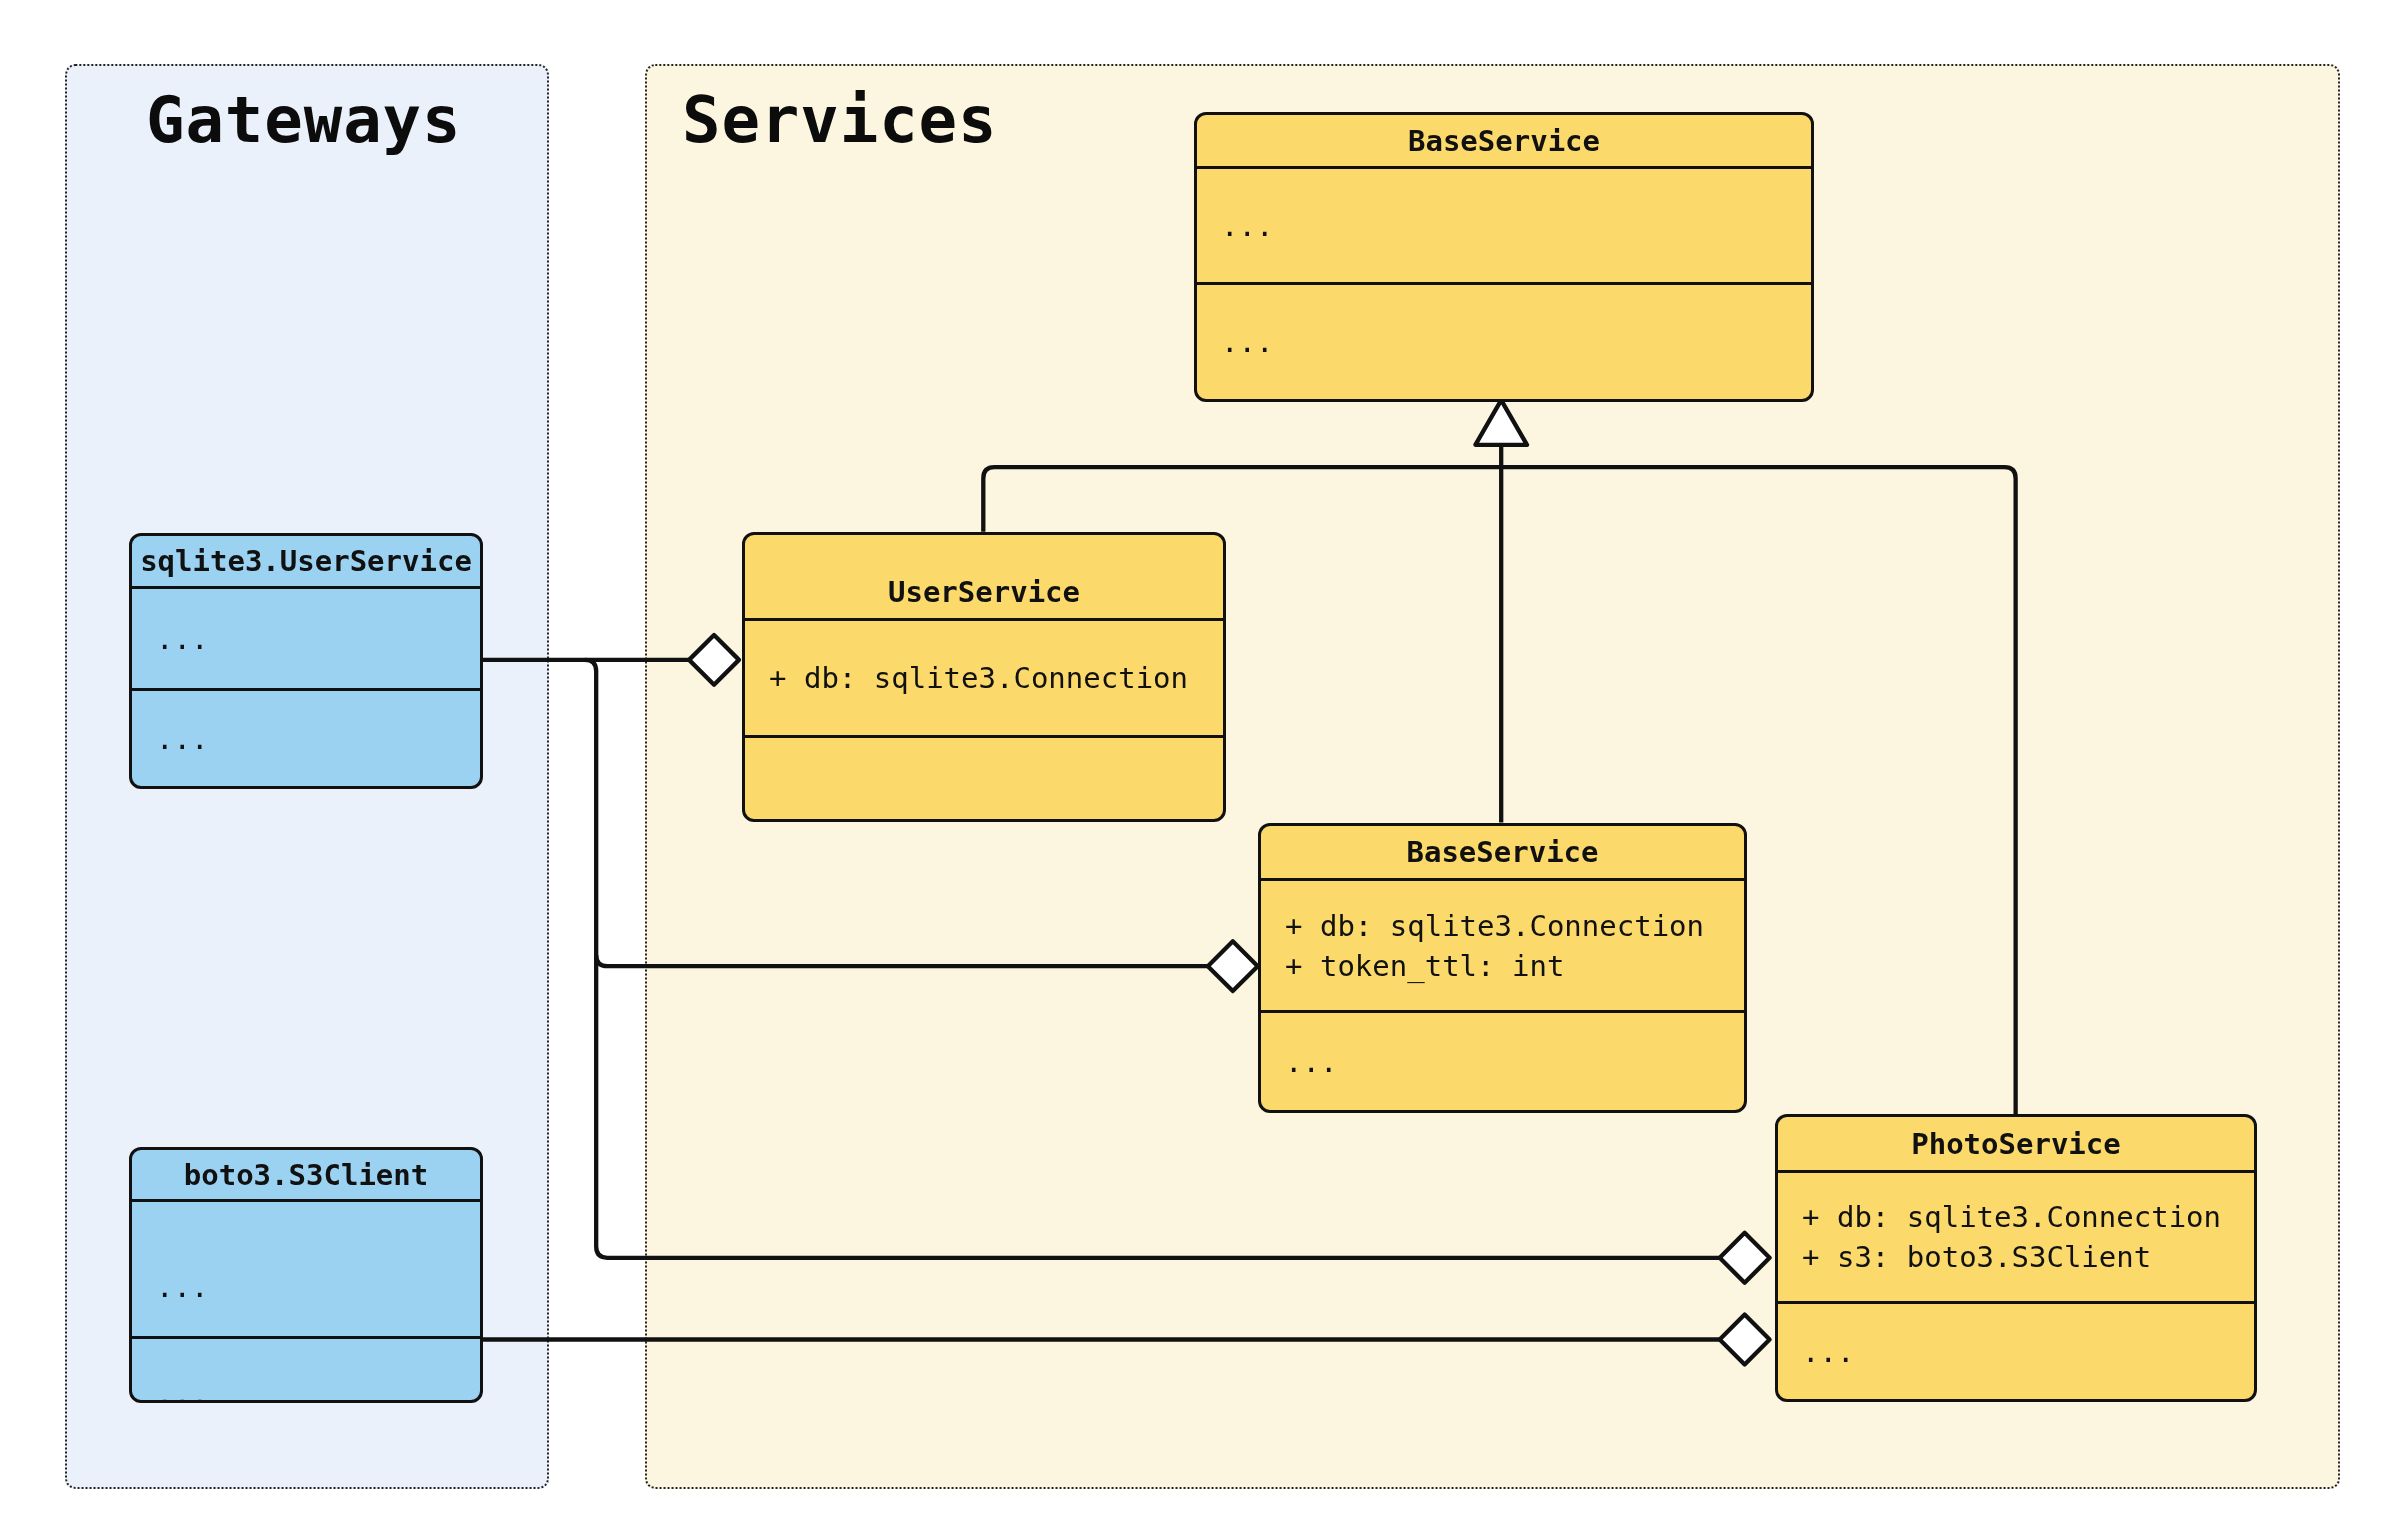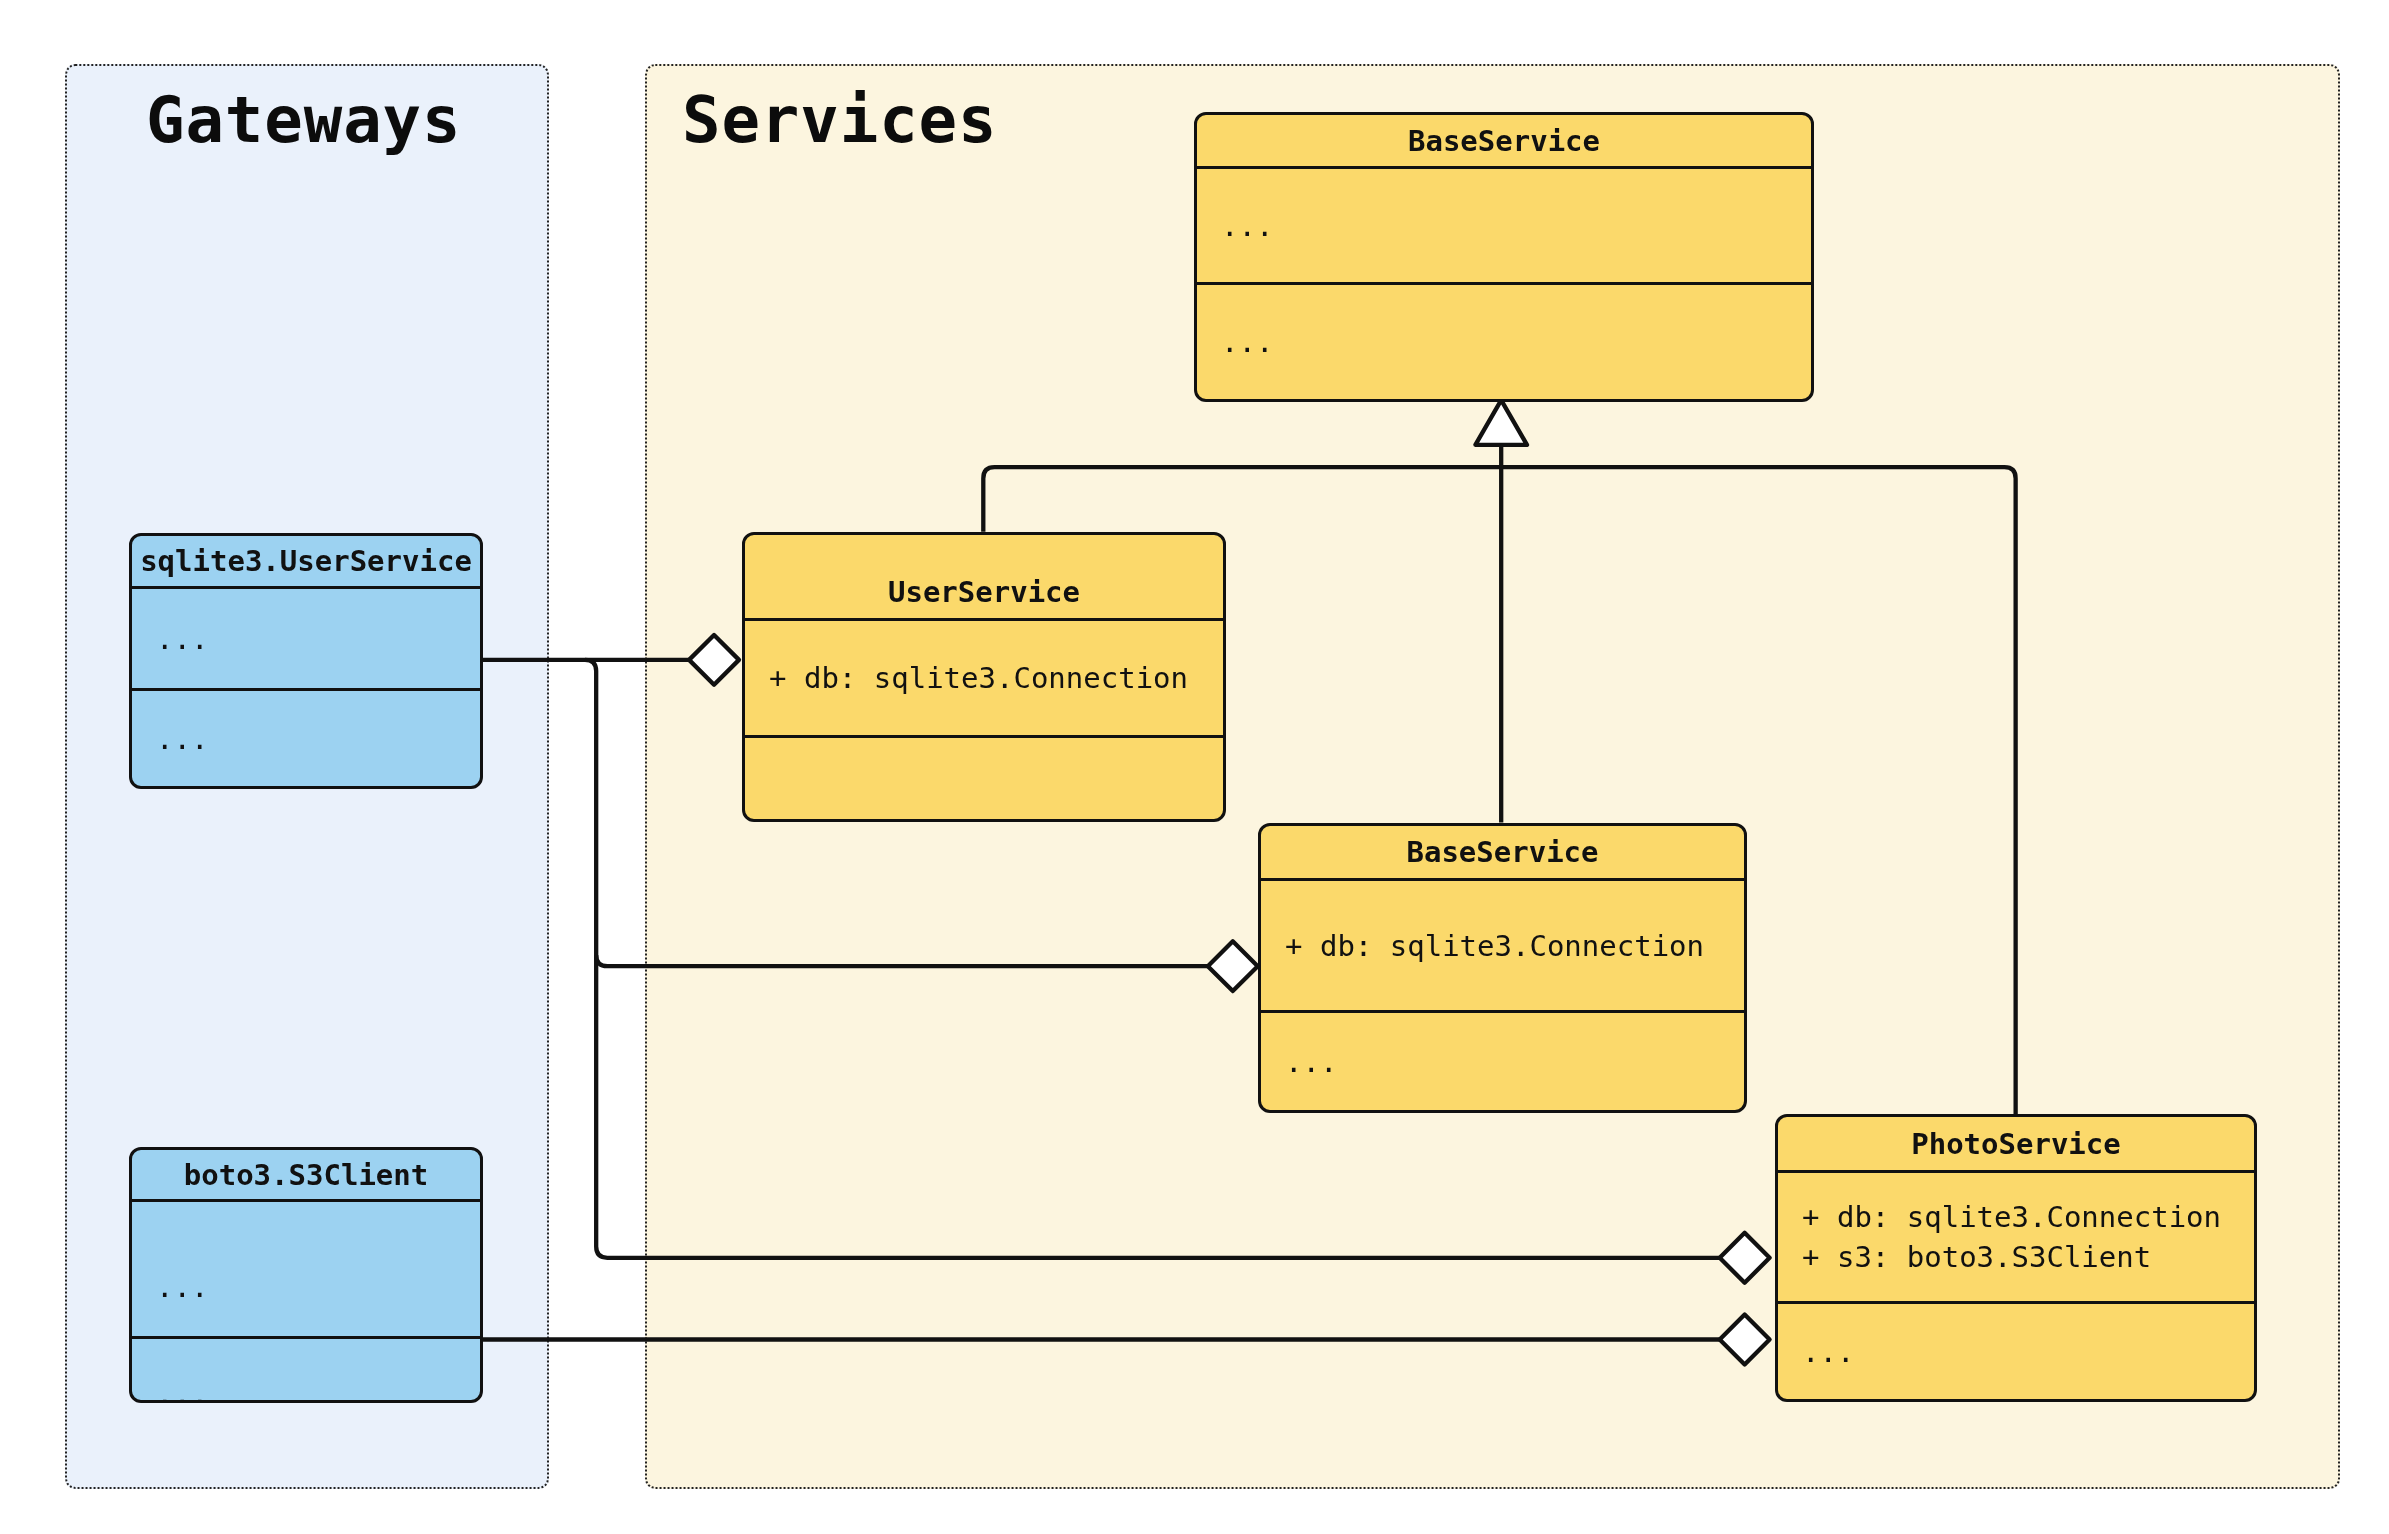--- a/index.html
+++ b/index.html
@@ -107,21 +107,21 @@
   </div>
 
   <div class="cls yellow cls-user">
     <div class="hd">UserService</div>
     <div class="sec attrs"><span>+ db: sqlite3.Connection</span></div>
     <div class="sec methods"></div>
   </div>
 
   <div class="cls yellow cls-auth">
     <div class="hd">BaseService</div>
-    <div class="sec attrs"><span>+ db: sqlite3.Connection</span></div>
+    <div class="sec attrs"><span>+ db: sqlite3.Connection</span><span>+ token_ttl: int</span></div>
     <div class="sec methods"><span>...</span></div>
   </div>
 
   <div class="cls yellow cls-photo">
     <div class="hd">PhotoService</div>
     <div class="sec attrs"><span>+ db: sqlite3.Connection</span><span>+ s3: boto3.S3Client</span></div>
     <div class="sec methods"><span>...</span></div>
   </div>
 
   <div class="cls blue cls-sqlite">

